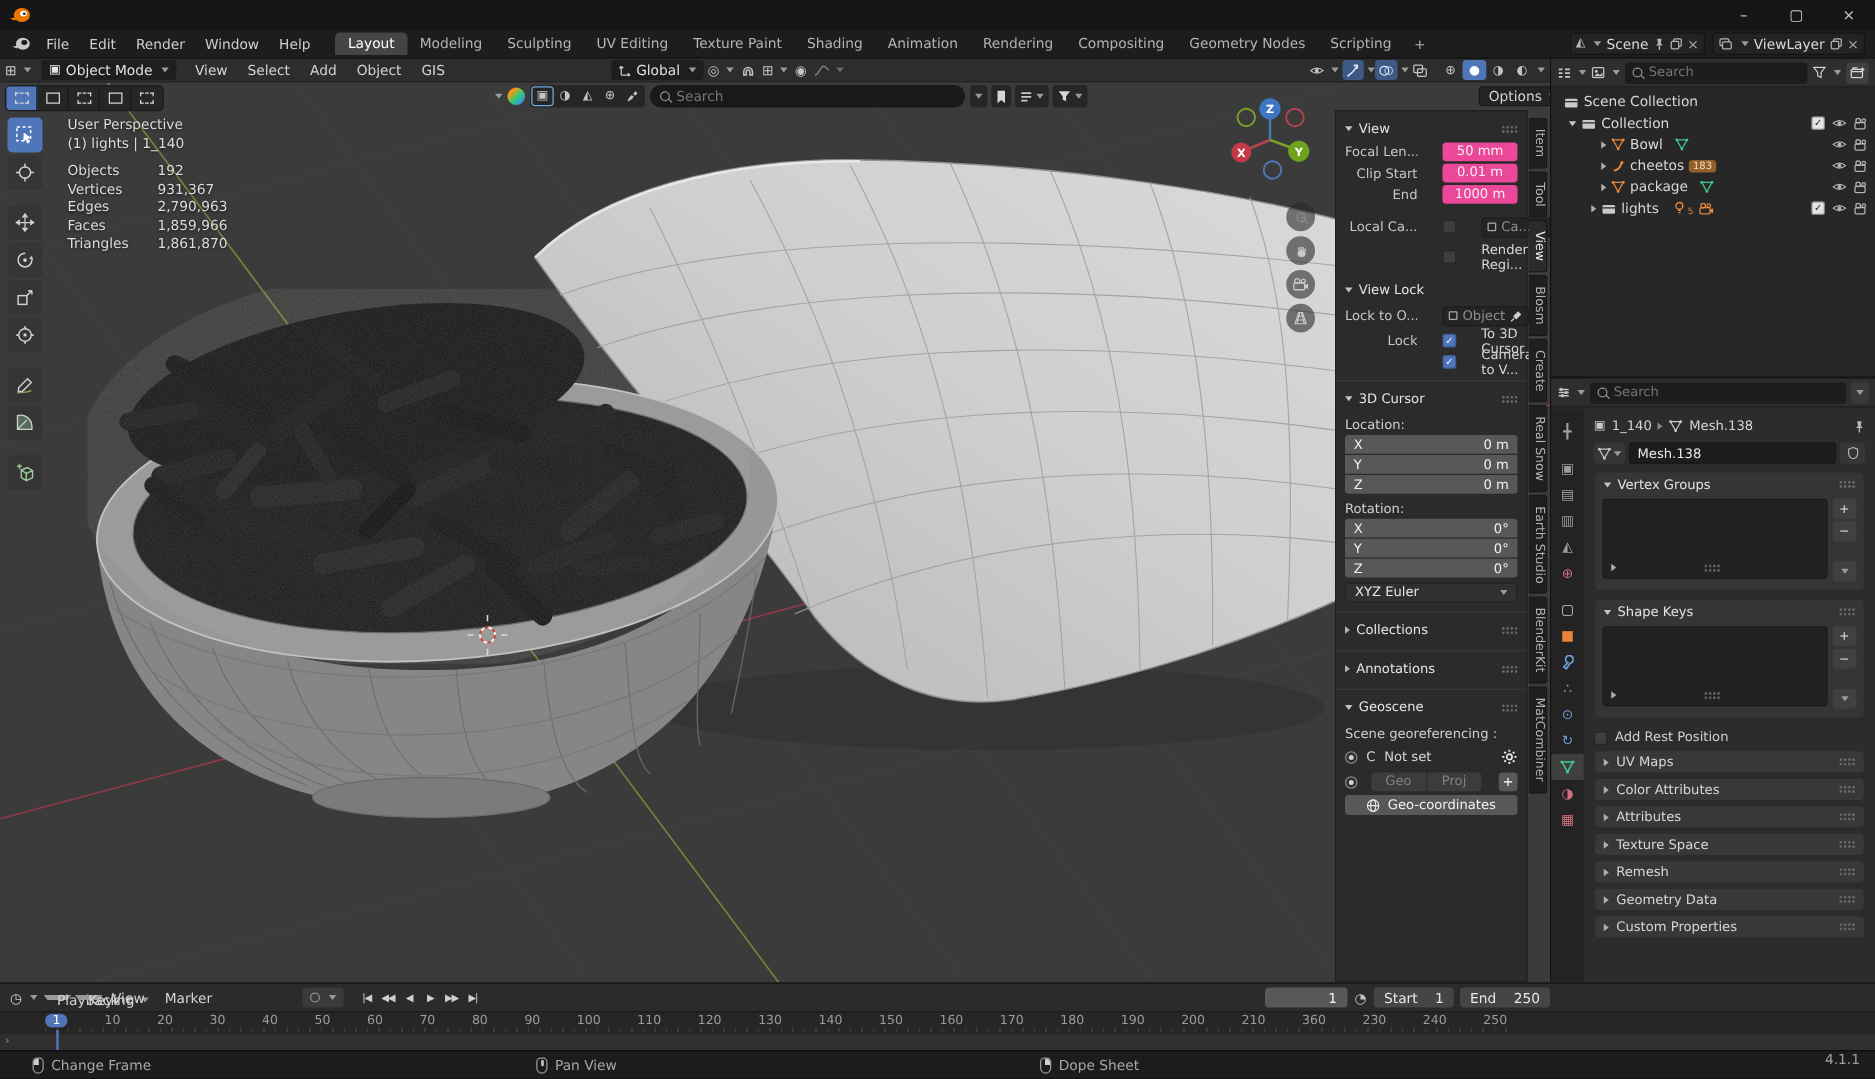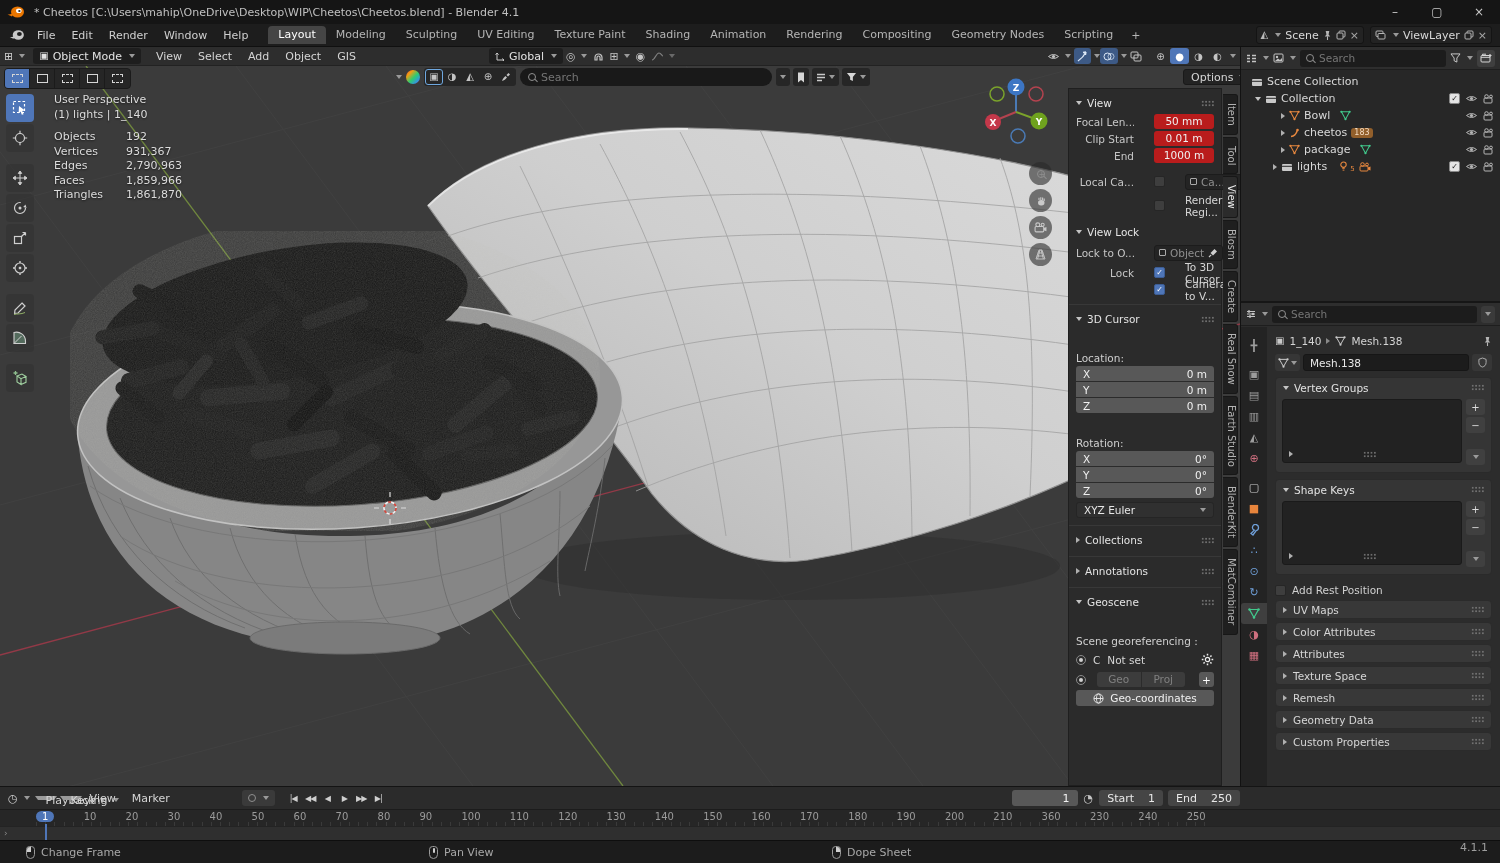--- a/index.html
+++ b/index.html
@@ -94,28 +94,28 @@
   #gizmo{position:absolute;left:980px;top:8px}
   #nav-btns{position:absolute;left:1029px;top:96px;display:flex;flex-direction:column;gap:4px}
   .navb{width:23px;height:23px;border-radius:50%;background:#2a2a2a99;display:flex;align-items:center;justify-content:center;color:#cfcfcf}
 
   
   #npanel{position:absolute;left:1068px;top:22px;width:154px;height:698px;background:#2b2b2b;border:1px solid #1f1f1f;font-size:10.5px}
   .np-section{padding:5px 7px 7px;border-bottom:1px solid #383838}
   .np-head{display:flex;align-items:center;gap:5px;height:18px;color:#e4e4e4}
   .np-row{display:flex;align-items:center;gap:20px;margin-top:2px;height:15px}
   .np-label{width:58px;text-align:right;color:#c6c6c6;flex:0 0 auto;white-space:nowrap;overflow:hidden}
-  .np-field{flex:1;background:#b91c1c;border-radius:3px;height:15px;line-height:15px;text-align:center;color:#f0f0f0}
+  .np-field{flex:1;background:#ec4899;border-radius:3px;height:15px;line-height:15px;text-align:center;color:#f0f0f0}
   .np-plain{color:#d6d6d6}
   .np-xyz{display:flex;align-items:center;background:#585858;height:15px;padding:0 7px;margin-top:1px;color:#f0f0f0}
   .np-xyz.first{border-radius:3px 3px 0 0}
   .np-xyz.last{border-radius:0 0 3px 3px}
   .np-xyz .ax{flex:0 0 auto}
   .np-xyz .val{margin-left:auto}
-  .np-lbl-line{color:#cfcfcf;margin:24px 0 2px}
+  .np-lbl-line{color:#cfcfcf;margin:6px 0 2px}
   .objfield{flex:1;display:flex;align-items:center;gap:4px;background:#242424;border:1px solid #1c1c1c;border-radius:3px;height:16px;padding:0 4px;color:#8f8f8f}
   .objfield .sq{width:7px;height:7px;border:1px solid #aaa;border-radius:1px;flex:0 0 auto}
   .dd{display:flex;align-items:center;background:#303030;border:1px solid #252525;border-radius:3px;height:16px;padding:0 7px;color:#e6e6e6;margin-top:4px}
   .gp-group{display:flex;flex:1;gap:1px}
   .gp-group span{flex:1;text-align:center;background:#3c3c3c;color:#808080;height:15px;line-height:15px}
   .gp-group span:first-child{border-radius:3px 0 0 3px}
   .gp-group span:last-child{border-radius:0 3px 3px 0}
   .plusb{width:15px;height:15px;background:#585858;border-radius:3px;color:#fff;display:flex;align-items:center;justify-content:center;margin-left:3px}
   .coordsb{display:flex;align-items:center;justify-content:center;gap:6px;background:#585858;border-radius:3px;height:16px;margin-top:3px;color:#f0f0f0}
 
@@ -189,21 +189,20 @@
 
 <div id="app">
 
   <div id="titlebar">
     <svg width="18" height="14" style="margin-left:7px" viewBox="0 0 18 14">
       <path d="M0.5,9.5 C3.5,9.8 6,8.6 7.5,6.8 L5,11.5 Z" fill="#ea7600"></path>
       <ellipse cx="10.5" cy="7" rx="6.5" ry="5.6" fill="#ea7600"></ellipse>
       <ellipse cx="11.8" cy="5.8" rx="2.8" ry="2.3" fill="#fff"></ellipse>
       <ellipse cx="12.4" cy="6" rx="1.2" ry="1" fill="#2b2b2b"></ellipse>
     </svg>
-    <span class="title">* Cheetos [C:\Users\mahip\OneDrive\Desktop\WIP\Cheetos\Cheetos.blend] - Blender 4.1</span>
     <span style="margin-left:auto" class="flex">
       <span class="wctl">–</span>
       <span class="wctl">▢</span>
       <span class="wctl">×</span>
     </span>
   </div>
 
   <div id="topbar">
     <svg width="16" height="12" style="margin:0 4px 0 9px" viewBox="0 0 18 14">
       <path d="M0.5,9.5 C3.5,9.8 6,8.6 7.5,6.8 L5,11.5 Z" fill="#c9c9c9"></path>

